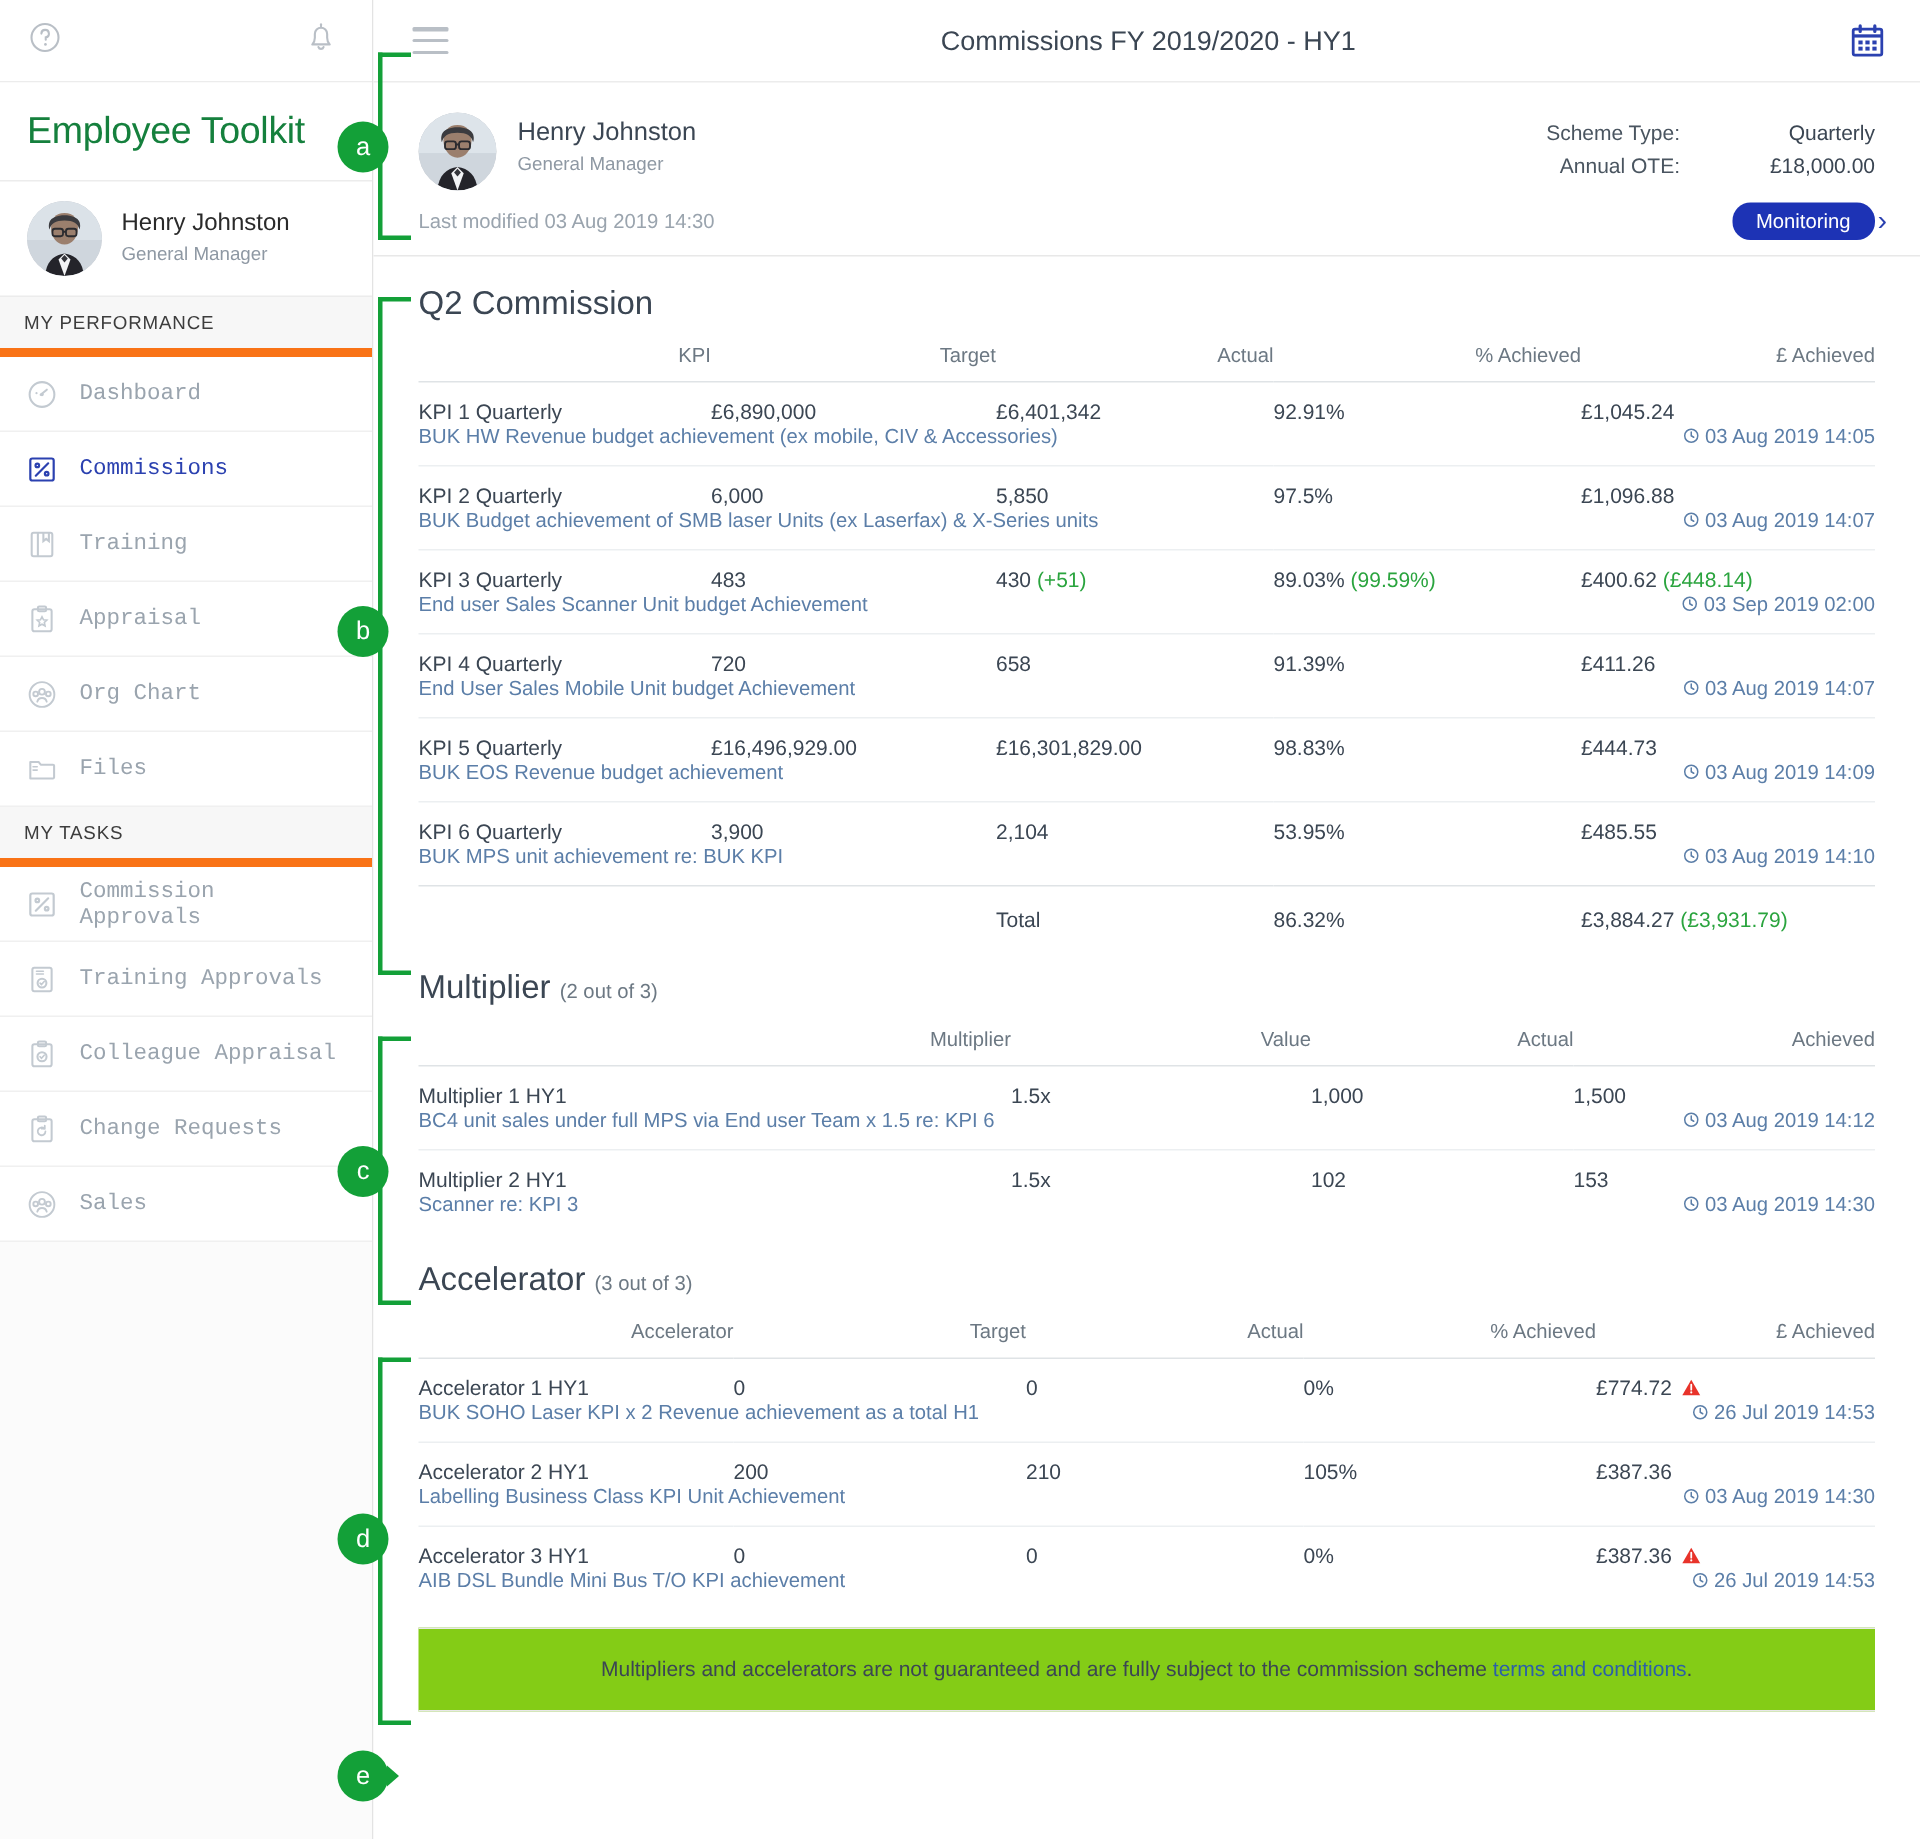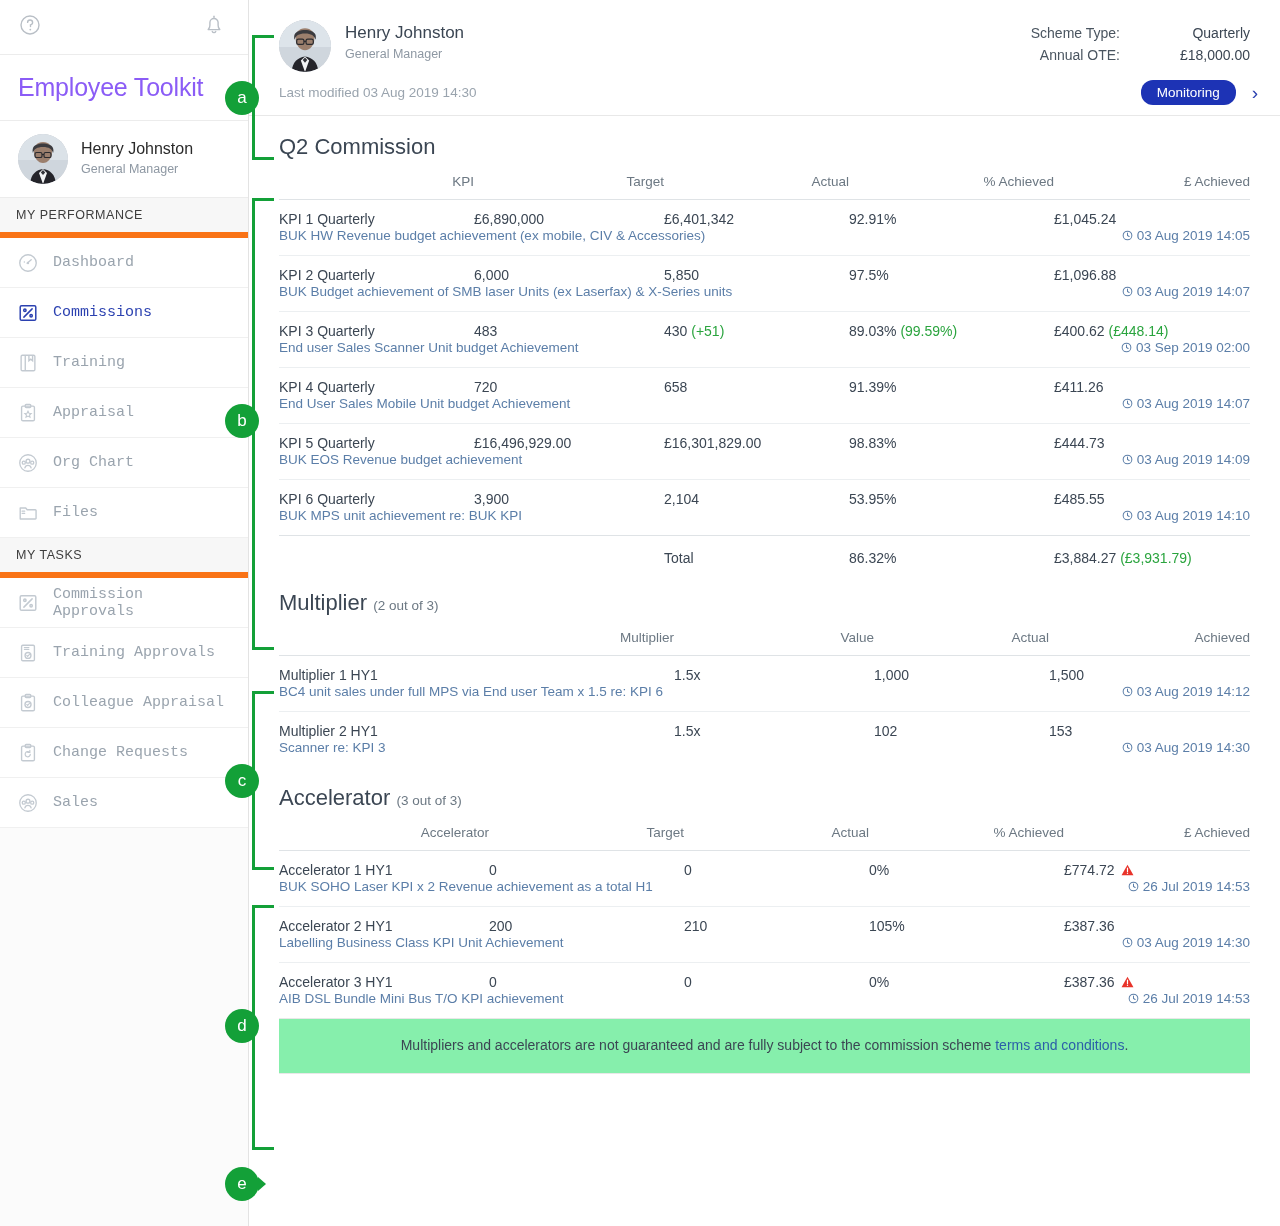--- a/index.html
+++ b/index.html
@@ -9,21 +9,21 @@
     background:#ffffff; color:#333; overflow:hidden;
     -webkit-font-smoothing:antialiased;
   }
   .app { position:relative; width:1280px; height:1226px; display:flex; }
 
   
   .sidebar { width:249px; height:1226px; background:#fbfbfb; border-right:1px solid #e3e3e3; flex:0 0 249px; }
   .sb-top { height:55px; background:#fff; border-bottom:1px solid #ececec; display:flex; align-items:center; justify-content:space-between; padding:0 22px 0 18px; }
   .ico-help, .ico-bell { color:#b9bfc6; }
   .sb-brand { height:65px; background:#fff; display:flex; align-items:center; padding:0 18px; }
-  .sb-brand-text { font-size:25px; color:#8b5cf6; letter-spacing:-.2px; }
+  .sb-brand-text { font-size:25px; color:#15803d; letter-spacing:-.2px; }
   .sb-user { height:78px; background:#fff; border-top:1px solid #ececec; border-bottom:1px solid #ececec; display:flex; align-items:center; padding:0 18px; gap:13px; }
   .avatar { width:50px; height:50px; border-radius:50%; flex:0 0 50px; overflow:hidden; position:relative; background:#c9cdd3; }
   .avatar svg { display:block; }
   .sb-user-name { font-size:16px; color:#2a2a2a; line-height:1.3; }
   .sb-user-role { font-size:12.5px; color:#8e98a3; line-height:1.5; }
   .sb-section { height:40px; background:#f7f7f7; border-bottom:6px solid #f97316; display:flex; align-items:center; padding:0 16px; font-size:12.5px; letter-spacing:.55px; color:#3d3d3d; }
   .sb-item { height:50px; background:#fff; border-bottom:1px solid #f0f0f0; display:flex; align-items:center; padding:0 16px; gap:13px; cursor:pointer;font-family:Liberation Mono, monospace; }
   .sb-item-label { font-size:15px; color:#9aa4ae; }
   .sb-item.active .sb-item-label { color:#2b41b0; }
   .sb-icon { width:24px; height:24px; flex:0 0 24px; color:#c3cad1; display:flex; align-items:center; justify-content:center; }
@@ -42,41 +42,41 @@
   .pb-avatar { width:52px; height:52px; border-radius:50%; overflow:hidden; flex:0 0 52px; margin-right:14px; background:#c9cdd3; }
   .pb-name { font-size:17px; color:#3b4653; margin-top:3px; }
   .pb-role { font-size:12.5px; color:#8e98a3; margin-top:4px; }
   .pb-right { margin-left:auto; text-align:right; padding-top:3px; }
   .pb-kv { display:flex; justify-content:flex-end; font-size:14px; color:#3b4653; line-height:1.55; }
   .pb-kv .k { color:#4a5560; }
   .pb-kv .v { width:130px; text-align:right; }
 
   .modbar { display:flex; align-items:center; padding:8px 22px 10px 30px; border-bottom:1px solid #e8e8e8; }
   .modbar-text { font-size:13.5px; color:#9aa4ae; }
-  .modbar-right { margin-left:auto; display:flex; align-items:center; gap:16px; }
+  .modbar-right { margin-left:auto; display:flex; align-items:center; gap:2px; }
   .badge { background:#1d33b5; color:#fff; font-size:13.5px; padding:5px 16px; border-radius:12px; cursor:pointer; }
   .chev { color:#2b41b0; font-size:19px; cursor:pointer; line-height:1; }
 
   .content { padding:0 30px; }
   .sec-title { font-size:22px; color:#3b4653; padding:18px 0 10px 0; font-weight:normal; }
   .sec-title .sub { font-size:13.5px; color:#6c7883; }
 
   table.tbl { width:100%; border-collapse:collapse; }
   table.tbl th { text-align:right; font-weight:normal; font-size:13.5px; color:#6c7883; padding:4px 0 10px 0; border-bottom:1px solid #dfe3e6; }
   .r-main td { padding:11px 0 1px 0; font-size:14px; color:#3b4653; vertical-align:top; }
   .r-desc td { padding:0 0 11px 0; font-size:13.5px; color:#5b7ea8; vertical-align:top; }
   .row-sep td { border-top:1px solid #eceff1; height:0; padding:0; }
   .green { color:#2aa43e; }
   .ts { color:#a6aeb6; font-size:12.5px; white-space:nowrap; text-align:right; }
   .ts .clock { display:inline-block; margin-right:4px; vertical-align:-1px; }
   .total-row td { padding:14px 0 6px 0; font-size:14px; color:#3b4653; border-top:1px solid #dfe3e6; }
 
   .warn { display:inline-block; width:13px; height:12px; margin-left:6px; vertical-align:-1px; }
 
-  .footer-note { margin:0 30px; border-top:1px solid #e8e8e8; border-bottom:1px solid #e8e8e8; text-align:center; padding:18px 0 20px 0; font-size:14px; color:#3b4653; background:#86efac; }
+  .footer-note { margin:12px 30px; border-top:1px solid #e8e8e8; border-bottom:1px solid #e8e8e8; text-align:center; padding:18px 0 20px 0; font-size:14px; color:#3b4653; background:#84cc16; }
   .footer-note a { color:#2b5fa8; text-decoration:none; }
 
   
   .anno { position:absolute; left:0; top:0; width:1280px; height:1226px; pointer-events:none; }
   .brk { position:absolute; border:3px solid #13a038; border-right:none; border-radius:0; }
   .dot { position:absolute; width:34px; height:34px; border-radius:50%; background:#13a038; color:#fff; font-size:17px; display:flex; align-items:center; justify-content:center; }
   .tick { position:absolute; width:0; height:0; border-top:7px solid transparent; border-bottom:7px solid transparent; border-left:8px solid #13a038; }
 </style>
 </head>
 <body>
@@ -254,20 +254,41 @@
           </svg>
       </span>
       <span class="sb-item-label">Sales</span>
     </div>
 
     <div class="sb-fill" style="height:335px;"></div>
   </aside>
 
   <main class="main">
 
+    <div class="topbar">
+      <span class="hamburger">
+          <i></i>
+          <i></i>
+          <i></i>
+        </span>
+      <div class="topbar-title">Commissions FY 2019/2020 - HY1</div>
+      <span class="cal-btn">
+        <svg width="26" height="26" viewBox="0 0 24 24" fill="none" stroke="currentColor" stroke-width="1.7">
+          <rect x="3.2" y="5" width="17.6" height="16" rx="1.2"></rect>
+          <path d="M3.2 9.2h17.6" stroke-width="2"></path>
+          <path d="M7.5 3v3.4M16.5 3v3.4" stroke-linecap="round" stroke-width="2"></path>
+          <rect x="6.4" y="12" width="2.6" height="2.4" fill="currentColor" stroke="none"></rect>
+          <rect x="10.7" y="12" width="2.6" height="2.4" fill="currentColor" stroke="none"></rect>
+          <rect x="15" y="12" width="2.6" height="2.4" fill="currentColor" stroke="none"></rect>
+          <rect x="6.4" y="15.8" width="2.6" height="2.4" fill="currentColor" stroke="none"></rect>
+          <rect x="10.7" y="15.8" width="2.6" height="2.4" fill="currentColor" stroke="none"></rect>
+          <rect x="15" y="15.8" width="2.6" height="2.4" fill="currentColor" stroke="none"></rect>
+        </svg>
+      </span>
+    </div>
 
     <div class="profilebar">
       <div class="pb-avatar">
         <svg width="52" height="52" viewBox="0 0 50 50">
           <defs>
               <clipPath id="c2">
                 <circle cx="25" cy="25" r="25"></circle>
               </clipPath>
             </defs>
           <g clip-path="url(#c2)">

